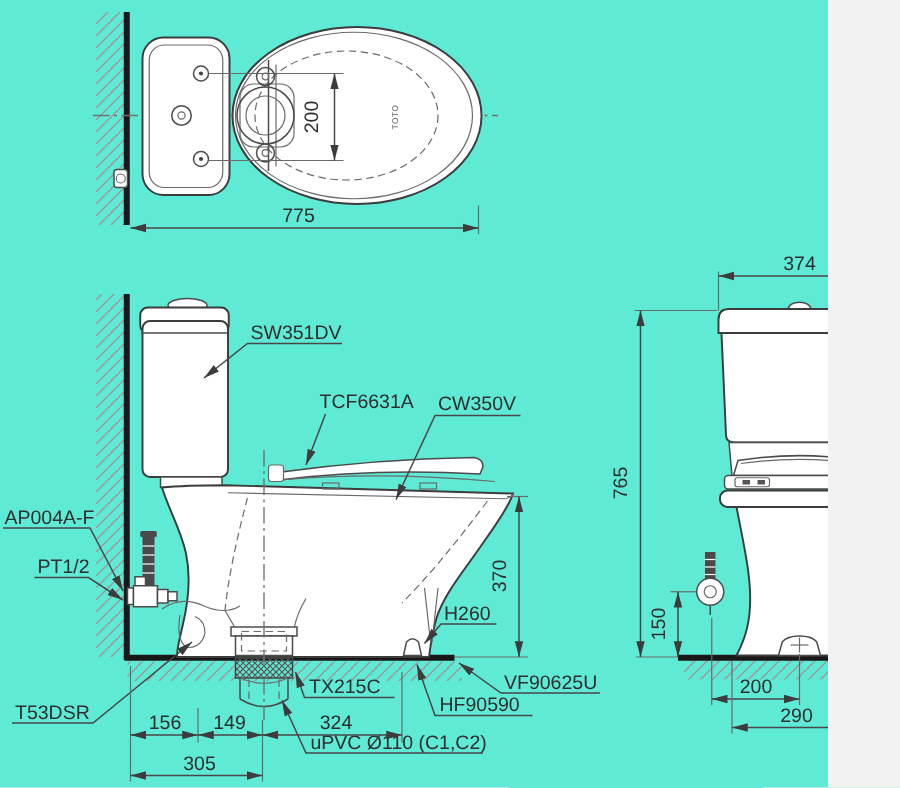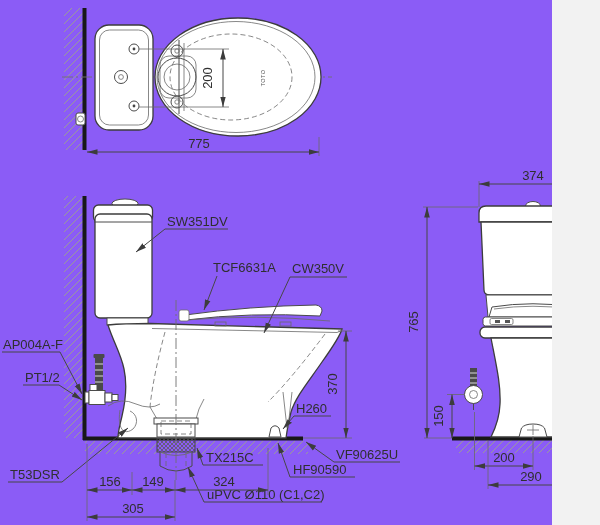--- a/index.html
+++ b/index.html
@@ -1,16 +1,16 @@
 <!DOCTYPE html>
 <html><head>
 <meta charset="utf-8">
 <style>
   html,body{margin:0;padding:0;background:#f2f2f2;}
-  .page{width:552px;height:525px;background:#8b5cf6;position:relative;overflow:hidden;}
+  .page{width:552px;height:525px;background:#5eead4;position:relative;overflow:hidden;}
   svg{display:block;}
   text{font-family:"Liberation Sans", sans-serif;font-size:13px;fill:#2f2f2f;}
   .tiny{font-size:5.5px;fill:#5a5a5a;letter-spacing:.4px;}
   .thin{stroke:#4b4b4b;stroke-width:1;fill:none;}
   .xthin{stroke:#6a6a6a;stroke-width:.8;fill:none;}
   .med{stroke:#3c3c3c;stroke-width:1.3;fill:none;}
   .heavy{stroke:#181818;stroke-width:4;fill:none;}
   .whitefill{fill:#ffffff;}
   .dashed{stroke-dasharray:5 3;}
   .cline{stroke:#707070;stroke-width:.9;fill:none;stroke-dasharray:11 3 2 3;}

